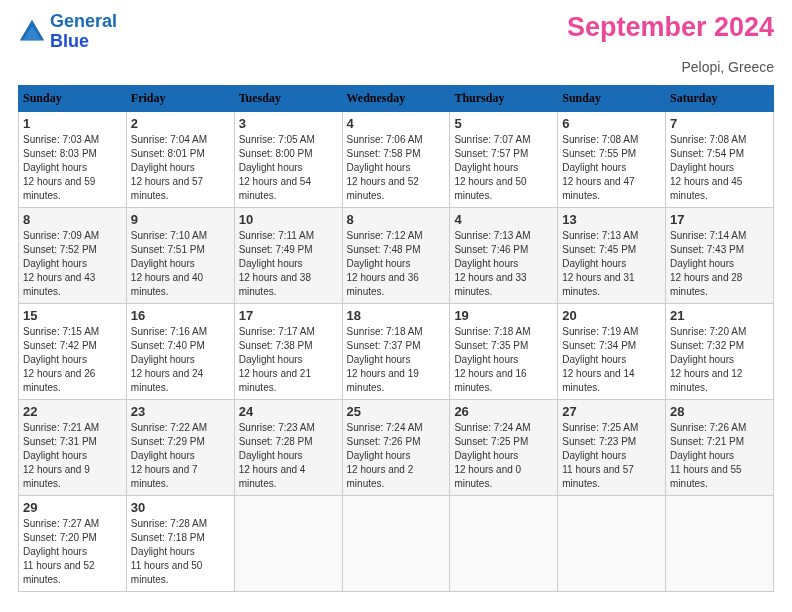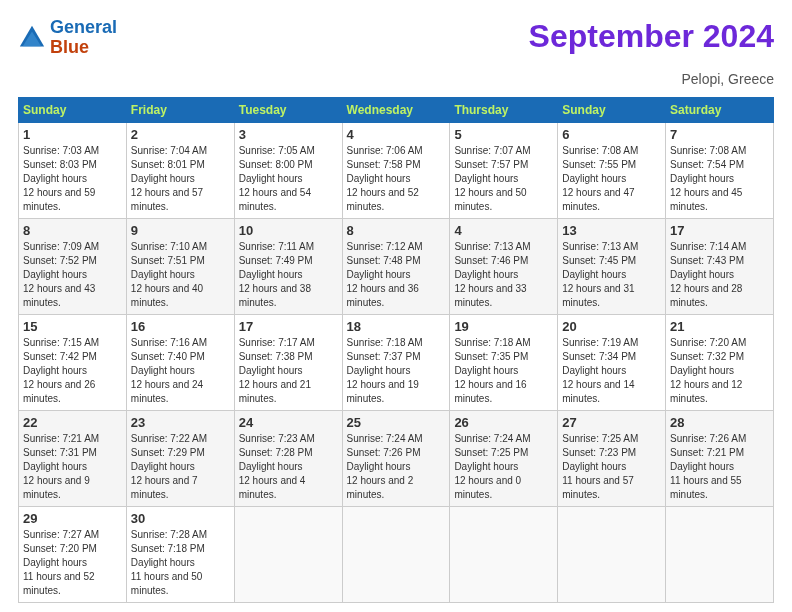--- a/index.html
+++ b/index.html
@@ -6,21 +6,21 @@
     body {
       font-family: Arial, sans-serif;
       background: #fff;
       width: 792px;
       height: 612px;
       overflow: hidden;
     }
     .page {
       width: 792px;
       min-height: 612px;
-      padding: 18px 18px 10px 18px;
+      padding: 12px 18px 10px 18px;
       background: #fff;
     }
     .header {
       display: flex;
       justify-content: space-between;
       align-items: flex-start;
       margin-bottom: 10px;
     }
     .logo {
       display: flex;
@@ -37,42 +37,43 @@
       color: #1a6bb5;
     }
     .logo-icon {
       width: 28px;
       height: 28px;
     }
     .title-block {
       text-align: right;
     }
     .month-title {
-      font-size: 32px;
-      font-weight: bold;
-      color: #6d28d9;
+      font-size: 27px;
+      font-weight: bold;
+      color: #ec4899;
     }
     .location {
       font-size: 14px;
       color: #555;
       margin-top: 16px;
     }
     .calendar-table {
       width: 100%;
       border-collapse: collapse;
       table-layout: fixed;
     }
     .calendar-table th {
       background: #1a6bb5;
-      color: #bef264;
+      color: #000000;
       font-size: 12px;
       font-weight: bold;
       padding: 5px 4px;
       text-align: left;
       border: 1px solid #1a6bb5;
+      font-family: Liberation Serif, serif;
     }
     .calendar-table td {
       border: 1px solid #ccc;
       vertical-align: top;
       padding: 4px 4px 4px 4px;
       font-size: 9.5px;
       color: #333;
       height: 82px;
       width: 14.28%;
       background: #fff;
@@ -100,21 +101,21 @@
 
 <div class="page">
   <div class="header">
     <div class="logo">
       <svg class="logo-icon" viewBox="0 0 30 30" xmlns="http://www.w3.org/2000/svg">
         <polygon points="15,2 28,24 2,24" fill="#1a6bb5"></polygon>
         <polygon points="15,8 25,24 5,24" fill="#4a9de0" opacity="0.5"></polygon>
       </svg>
       <div class="logo-text">
         <div><span>General</span></div>
-        <div><span style="color:#c2410c">Blue</span></div>
+        <div><span style="color:#1d4ed8">Blue</span></div>
       </div>
     </div>
     <div class="title-block">
       <div class="month-title">September 2024</div>
       <div class="location">Pelopi, Greece</div>
     </div>
   </div>
 
   <table class="calendar-table">
     <thead>

